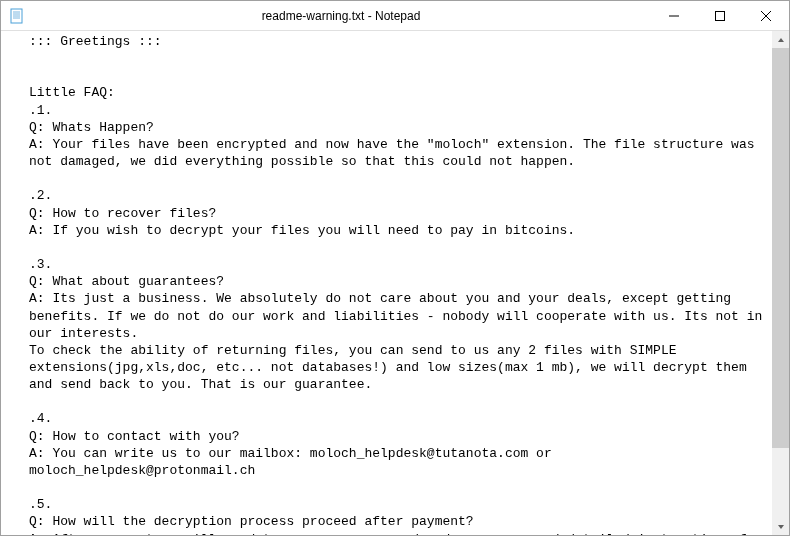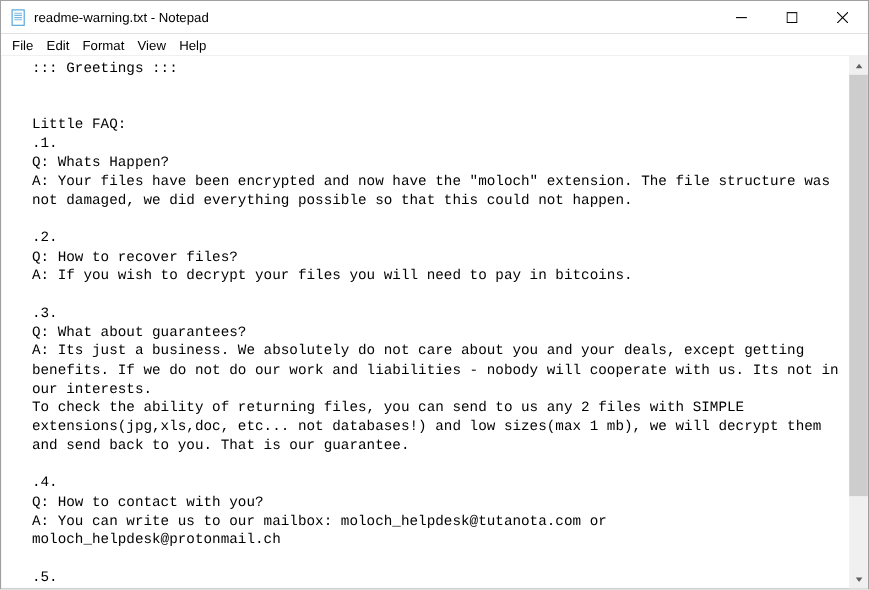--- a/index.html
+++ b/index.html
@@ -28,20 +28,21 @@
     .titlebar-icon {
       width: 16px;
       height: 16px;
       margin-left: 8px;
       margin-right: 6px;
     }
     .titlebar-title {
       flex: 1;
       font-size: 12px;
       color: #000;
+      text-align: center;
     }
     .titlebar-buttons {
       display: flex;
       height: 100%;
     }
     .tb-btn {
       width: 46px;
       height: 100%;
       display: flex;
       align-items: center;
@@ -135,27 +136,20 @@
       </button>
       <button class="tb-btn close">
         <svg viewBox="0 0 10 10">
             <line x1="0" y1="0" x2="10" y2="10" stroke="#000" stroke-width="1"></line>
             <line x1="10" y1="0" x2="0" y2="10" stroke="#000" stroke-width="1"></line>
           </svg>
       </button>
     </div>
   </div>
 
-  <div class="menubar">
-    <span class="menu-item">File</span>
-    <span class="menu-item">Edit</span>
-    <span class="menu-item">Format</span>
-    <span class="menu-item">View</span>
-    <span class="menu-item">Help</span>
-  </div>
 
   <div class="content-wrap">
     <div class="content">::: Greetings :::
 
 
 Little FAQ:
 .1.
 Q: Whats Happen?
 A: Your files have been encrypted and now have the "moloch" extension. The file structure was not damaged, we did everything possible so that this could not happen.
 

